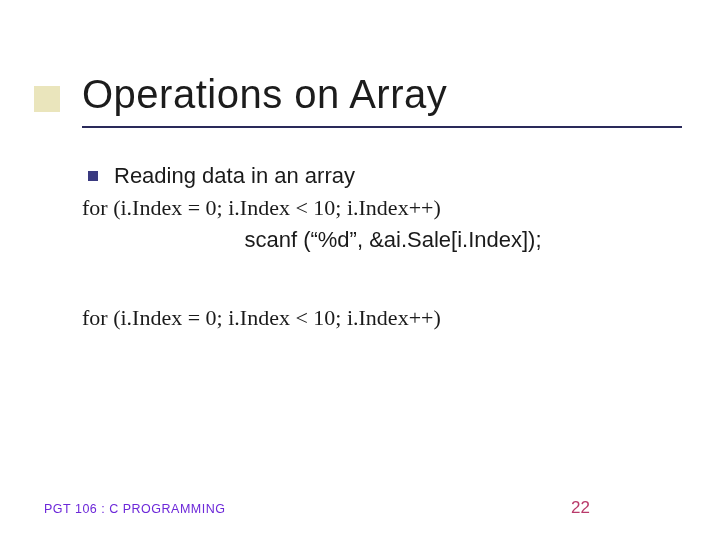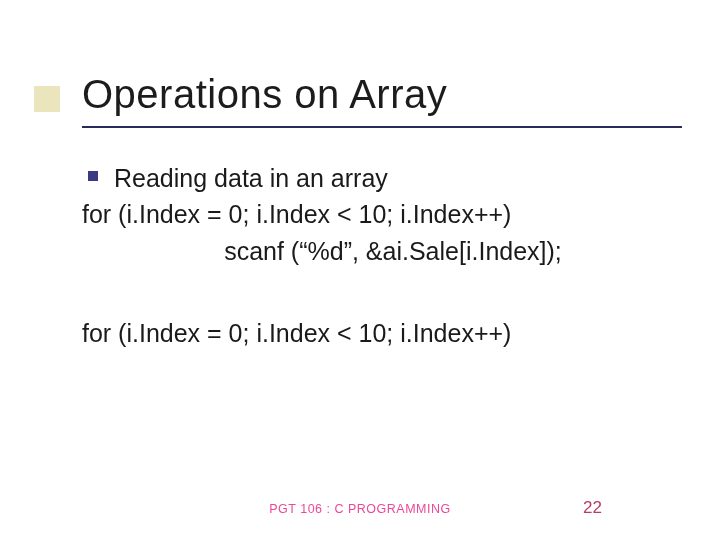--- a/index.html
+++ b/index.html
@@ -32,55 +32,56 @@
     width: 600px;
     height: 2px;
     background: #2a2a5a;
   }
 
   .body {
     position: absolute;
     top: 160px;
     left: 82px;
     width: 600px;
-    font-size: 25px;
+    font-size: 22px;
     line-height: 1.45;
     color: #1a1a1a;
   }
 
   .bullet-row { position: relative; padding-left: 32px; }
   .bullet-sq {
     position: absolute;
     left: 6px;
     top: 11px;
     width: 10px;
     height: 10px;
     background: #3a3a80;
   }
 
-  .code-line1 { padding-left: 0; }
+  .code-line1 { padding-left: 0; font-family: Liberation Serif, serif; }
   .code-line2 { padding-left: 22px; text-align: center; }
 
   .spacer { height: 46px; }
 
   .footer {
     position: absolute;
     bottom: 24px;
     left: 0;
     width: 720px;
-    text-align: center;
+    text-align: left;
     font-size: 12.5px;
     letter-spacing: 0.5px;
-    color: #ec4899;
+    color: #6d28d9;
+    padding-left: 44px;
   }
 
   .page-num {
     position: absolute;
     bottom: 22px;
-    right: 30px;
+    right: 42px;
     font-size: 17px;
     color: #b93a6a;
     margin-left: 9px;
   }
 </style>
 </head>
 <body>
 <div class="slide">
 
   <div class="accent-block"></div>

